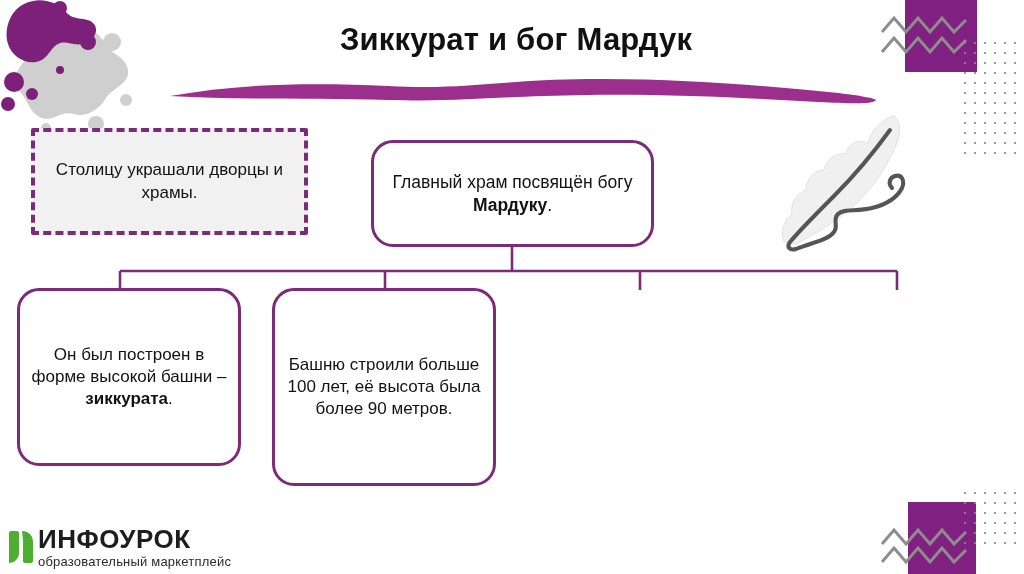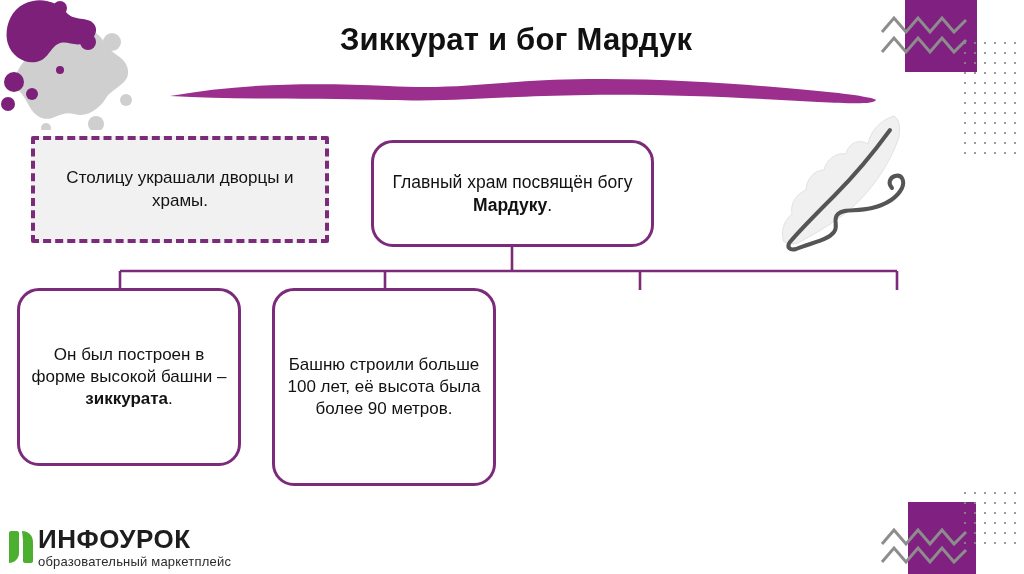--- a/index.html
+++ b/index.html
@@ -76,21 +76,21 @@
     border-radius: 22px;
   }
   .box-dashed {
     background: #f1f1f1;
     border: 4px dashed #7c2a7a;
     border-radius: 2px;
   }
   .box p { margin: 0; padding: 0 10px; }
   .box b { font-weight: bold; }
 
-  #box-capital  { left: 31px;  top: 136px; width: 298px; height: 107px; font-size: 17px; }
+  #box-capital  { left: 31px;  top: 128px; width: 277px; height: 107px; font-size: 17px; }
   #box-temple   { left: 371px; top: 140px; width: 283px; height: 107px; font-size: 17.5px; }
 
   #box-a { left: 17px;  top: 288px; width: 224px; height: 178px; font-size: 17px; }
   #box-b { left: 272px; top: 288px; width: 224px; height: 198px; font-size: 17px; }
   #box-c { left: 527px; top: 288px; width: 224px; height: 198px; font-size: 17px; }
   #box-d { left: 789px; top: 288px; width: 216px; height: 198px; font-size: 17px; }
 
   
   #connectors { left: 0; top: 240px; width: 1024px; height: 60px; }
 

